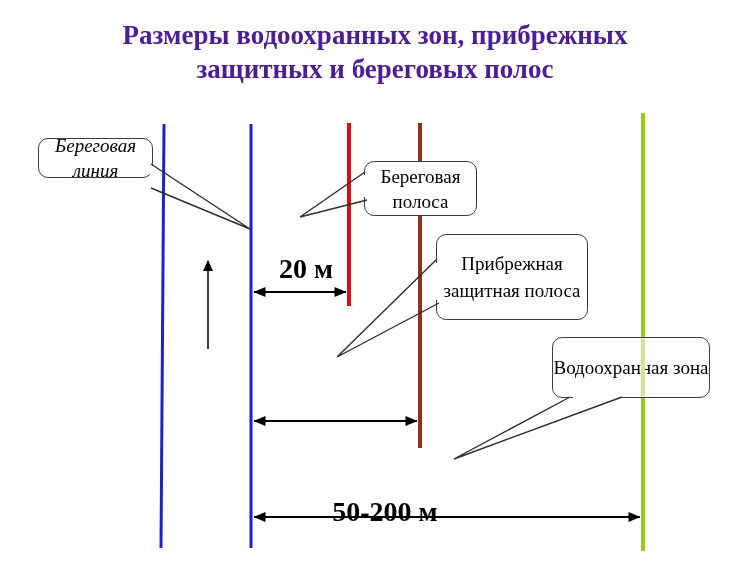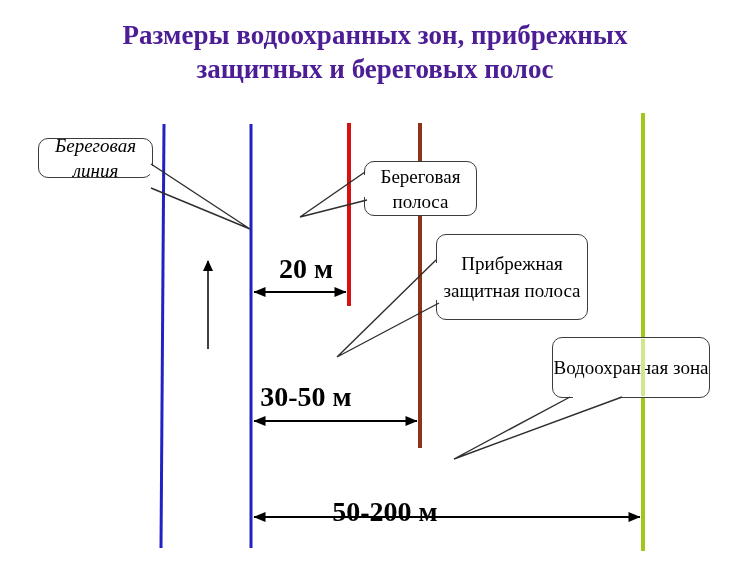--- a/index.html
+++ b/index.html
@@ -70,21 +70,20 @@
     <span>Береговая полоса</span>
   </div>
   <div class="callout c3">
     <span>Прибрежная защитная полоса</span>
   </div>
   <div class="callout c4">
     <span>Водоохранная зона</span>
   </div>
 
   <div class="mlabel m1">20 м</div>
-  <div class="mlabel m2">30-50 м</div>
   <div class="mlabel m3">50-200 м</div>
 
   <svg class="layer overlay-layer" width="750" height="561" viewBox="0 0 750 561">
 
     <line x1="643" y1="339" x2="643" y2="396" stroke-width="4" stroke="#cfe78f"></line>
 
     <line x1="152" y1="166" x2="152" y2="186" stroke="#fff" stroke-width="4"></line>
     <line x1="364.8" y1="175" x2="364.8" y2="197" stroke="#fff" stroke-width="4"></line>
     <line x1="436.8" y1="263" x2="436.8" y2="300" stroke="#fff" stroke-width="4"></line>
     <line x1="573" y1="397.2" x2="619" y2="397.2" stroke="#fff" stroke-width="4"></line>

